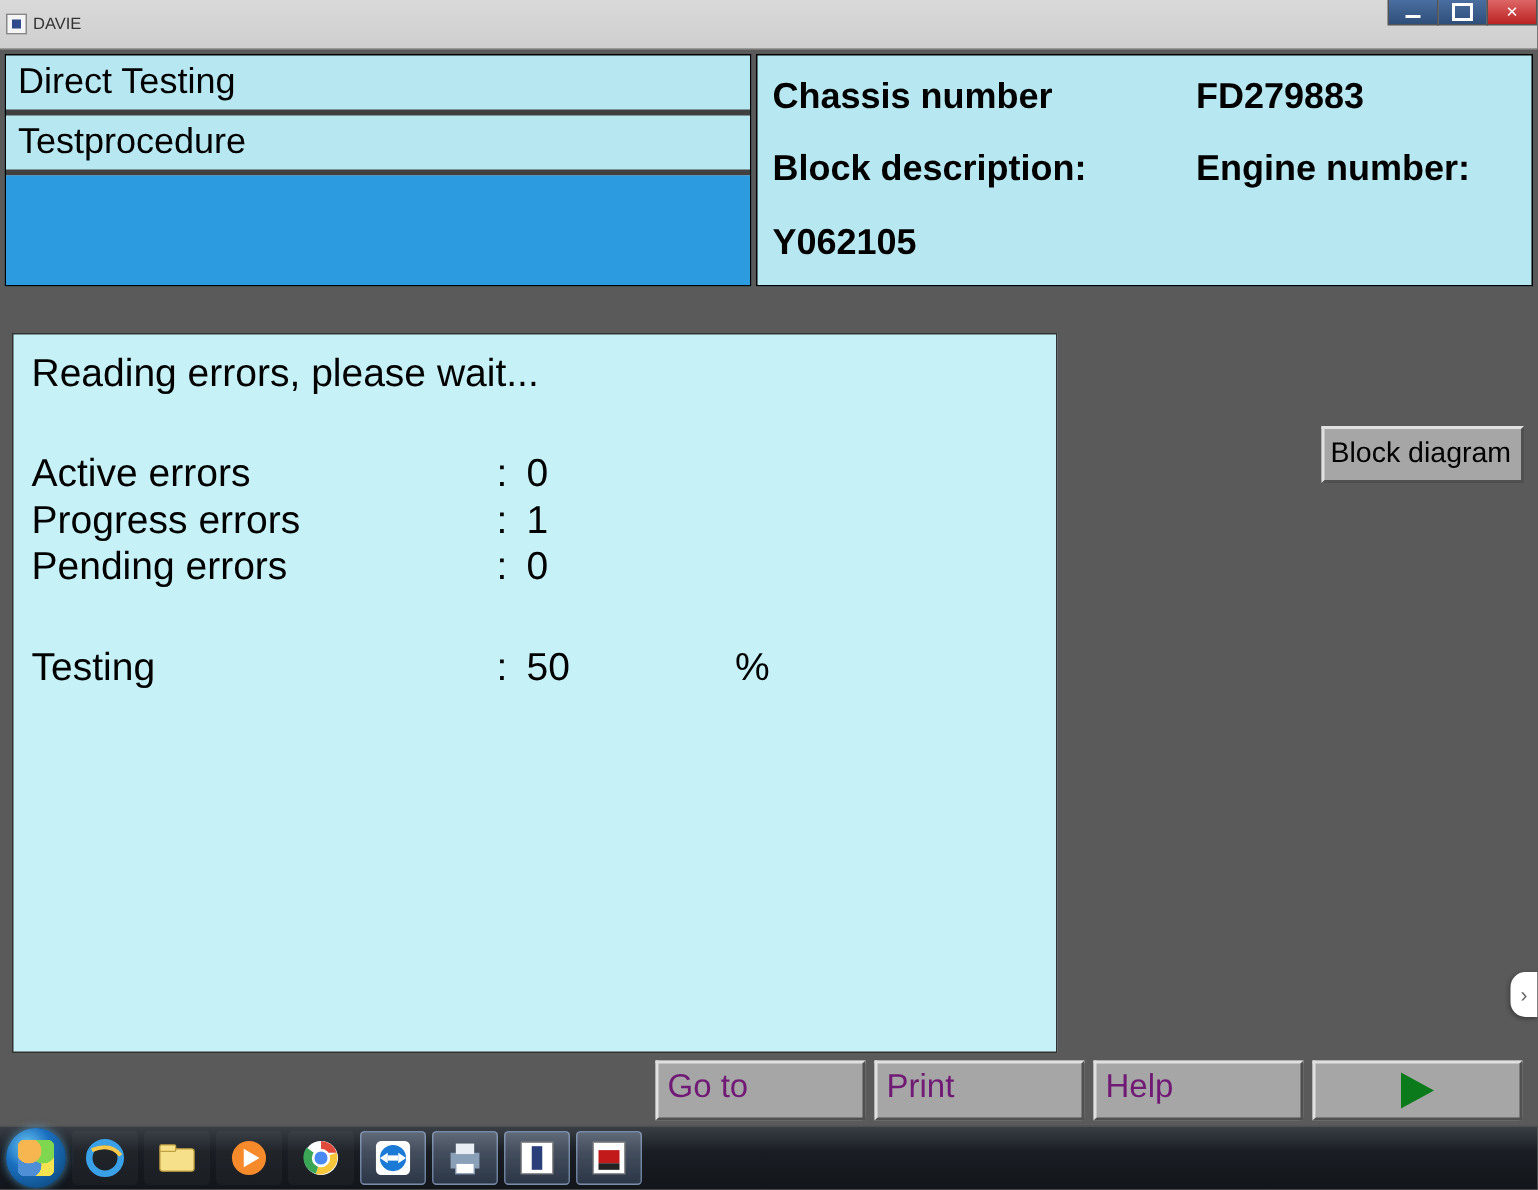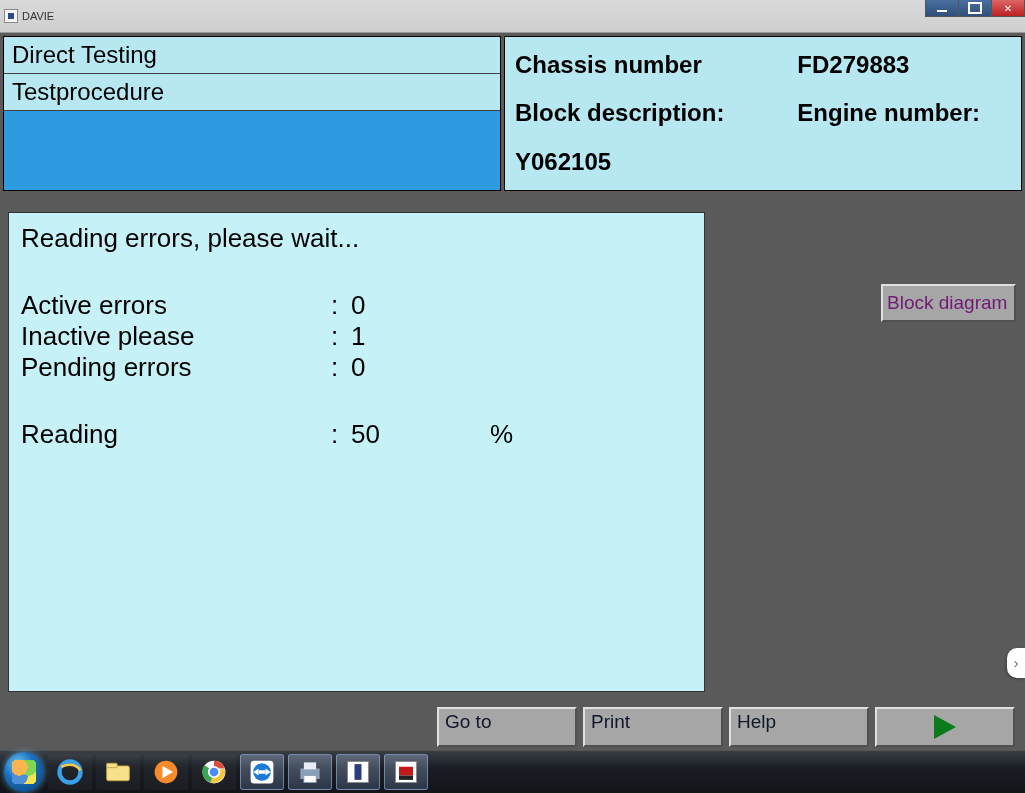--- a/index.html
+++ b/index.html
@@ -46,42 +46,42 @@
     }
     .panel {
       background:#b7e8f1; border:1px solid #000;
     }
     .left-panel {
       flex:1;
       display:flex; flex-direction:column;
     }
     .lp-row {
       font-size:24px; padding:4px 8px;
-      border-bottom:1px solid #404040;
+      border-bottom:4px solid #404040;
     }
     .lp-row.selected {
       background:#2d9be0;
       flex:1;
       border-bottom:none;
     }
     .right-panel {
       flex:1;
       padding:4px 10px;
       display:grid;
       grid-template-columns: auto auto;
       column-gap:42px;
       align-content:space-around;
     }
     .rp-label, .rp-val {
       font-size:24px; font-weight:bold;
     }
 
     
     .content {
-      position:absolute; left:8px; top:212px;
+      position:absolute; left:8px; top:222px;
       width:697px; height:480px;
       background:#c6f2f7; border:1px solid #333;
       padding:10px 12px; font-size:26px;
     }
     .status-line{margin-bottom:36px;}
     .data-row {
       display:flex;
     }
     .data-label{width:310px;}
     .data-colon{width:20px;}
@@ -91,39 +91,39 @@
 
     
     .block-btn {
       position:absolute; right:9px; top:284px;
       width:135px; height:38px;
       background:#a6a6a6;
       border-top:2px solid #e0e0e0;
       border-left:2px solid #e0e0e0;
       border-right:2px solid #505050;
       border-bottom:2px solid #505050;
-      color:#701a75; font-size:19px;
+      color:#000000; font-size:19px;
       display:flex;align-items:center;justify-content:flex-start;
       padding-left:4px;
     }
 
     
     .button-bar {
       position:absolute; left:0; bottom:43px; right:0;
       height:43px; display:flex; justify-content:flex-end;
       padding-right:10px; gap:6px;
     }
     .app-btn {
       width:140px; height:40px;
       background:#a6a6a6;
       border-top:2px solid #e0e0e0;
       border-left:2px solid #e0e0e0;
       border-right:2px solid #505050;
       border-bottom:2px solid #505050;
-      color:#0f172a; font-size:19px;
+      color:#701a75; font-size:22px;
       display:flex;align-items:flex-start;justify-content:flex-start;
       padding:2px 6px;
     }
     .app-btn.play{align-items:center;justify-content:center;}
     .play-triangle{
       width:0;height:0;border-left:22px solid #0a7a1a;
       border-top:12px solid transparent;border-bottom:12px solid transparent;
     }
 
     
@@ -200,34 +200,34 @@
 
 <div class="content">
   <div class="status-line">Reading errors, please wait...</div>
 
   <div class="data-row">
     <span class="data-label">Active errors</span>
     <span class="data-colon">:</span>
     <span class="data-val">0</span>
   </div>
   <div class="data-row">
-    <span class="data-label">Inactive please</span>
+    <span class="data-label">Progress errors</span>
     <span class="data-colon">:</span>
     <span class="data-val">1</span>
   </div>
   <div class="data-row">
     <span class="data-label">Pending errors</span>
     <span class="data-colon">:</span>
     <span class="data-val">0</span>
   </div>
 
   <div class="gap"></div>
 
   <div class="data-row">
-    <span class="data-label">Reading</span>
+    <span class="data-label">Testing</span>
     <span class="data-colon">:</span>
     <span class="data-val">50</span>
     <span class="data-unit">%</span>
   </div>
 </div>
 
 <div class="block-btn">Block diagram</div>
 
 <div class="edge-tab">
   <span>›</span>

